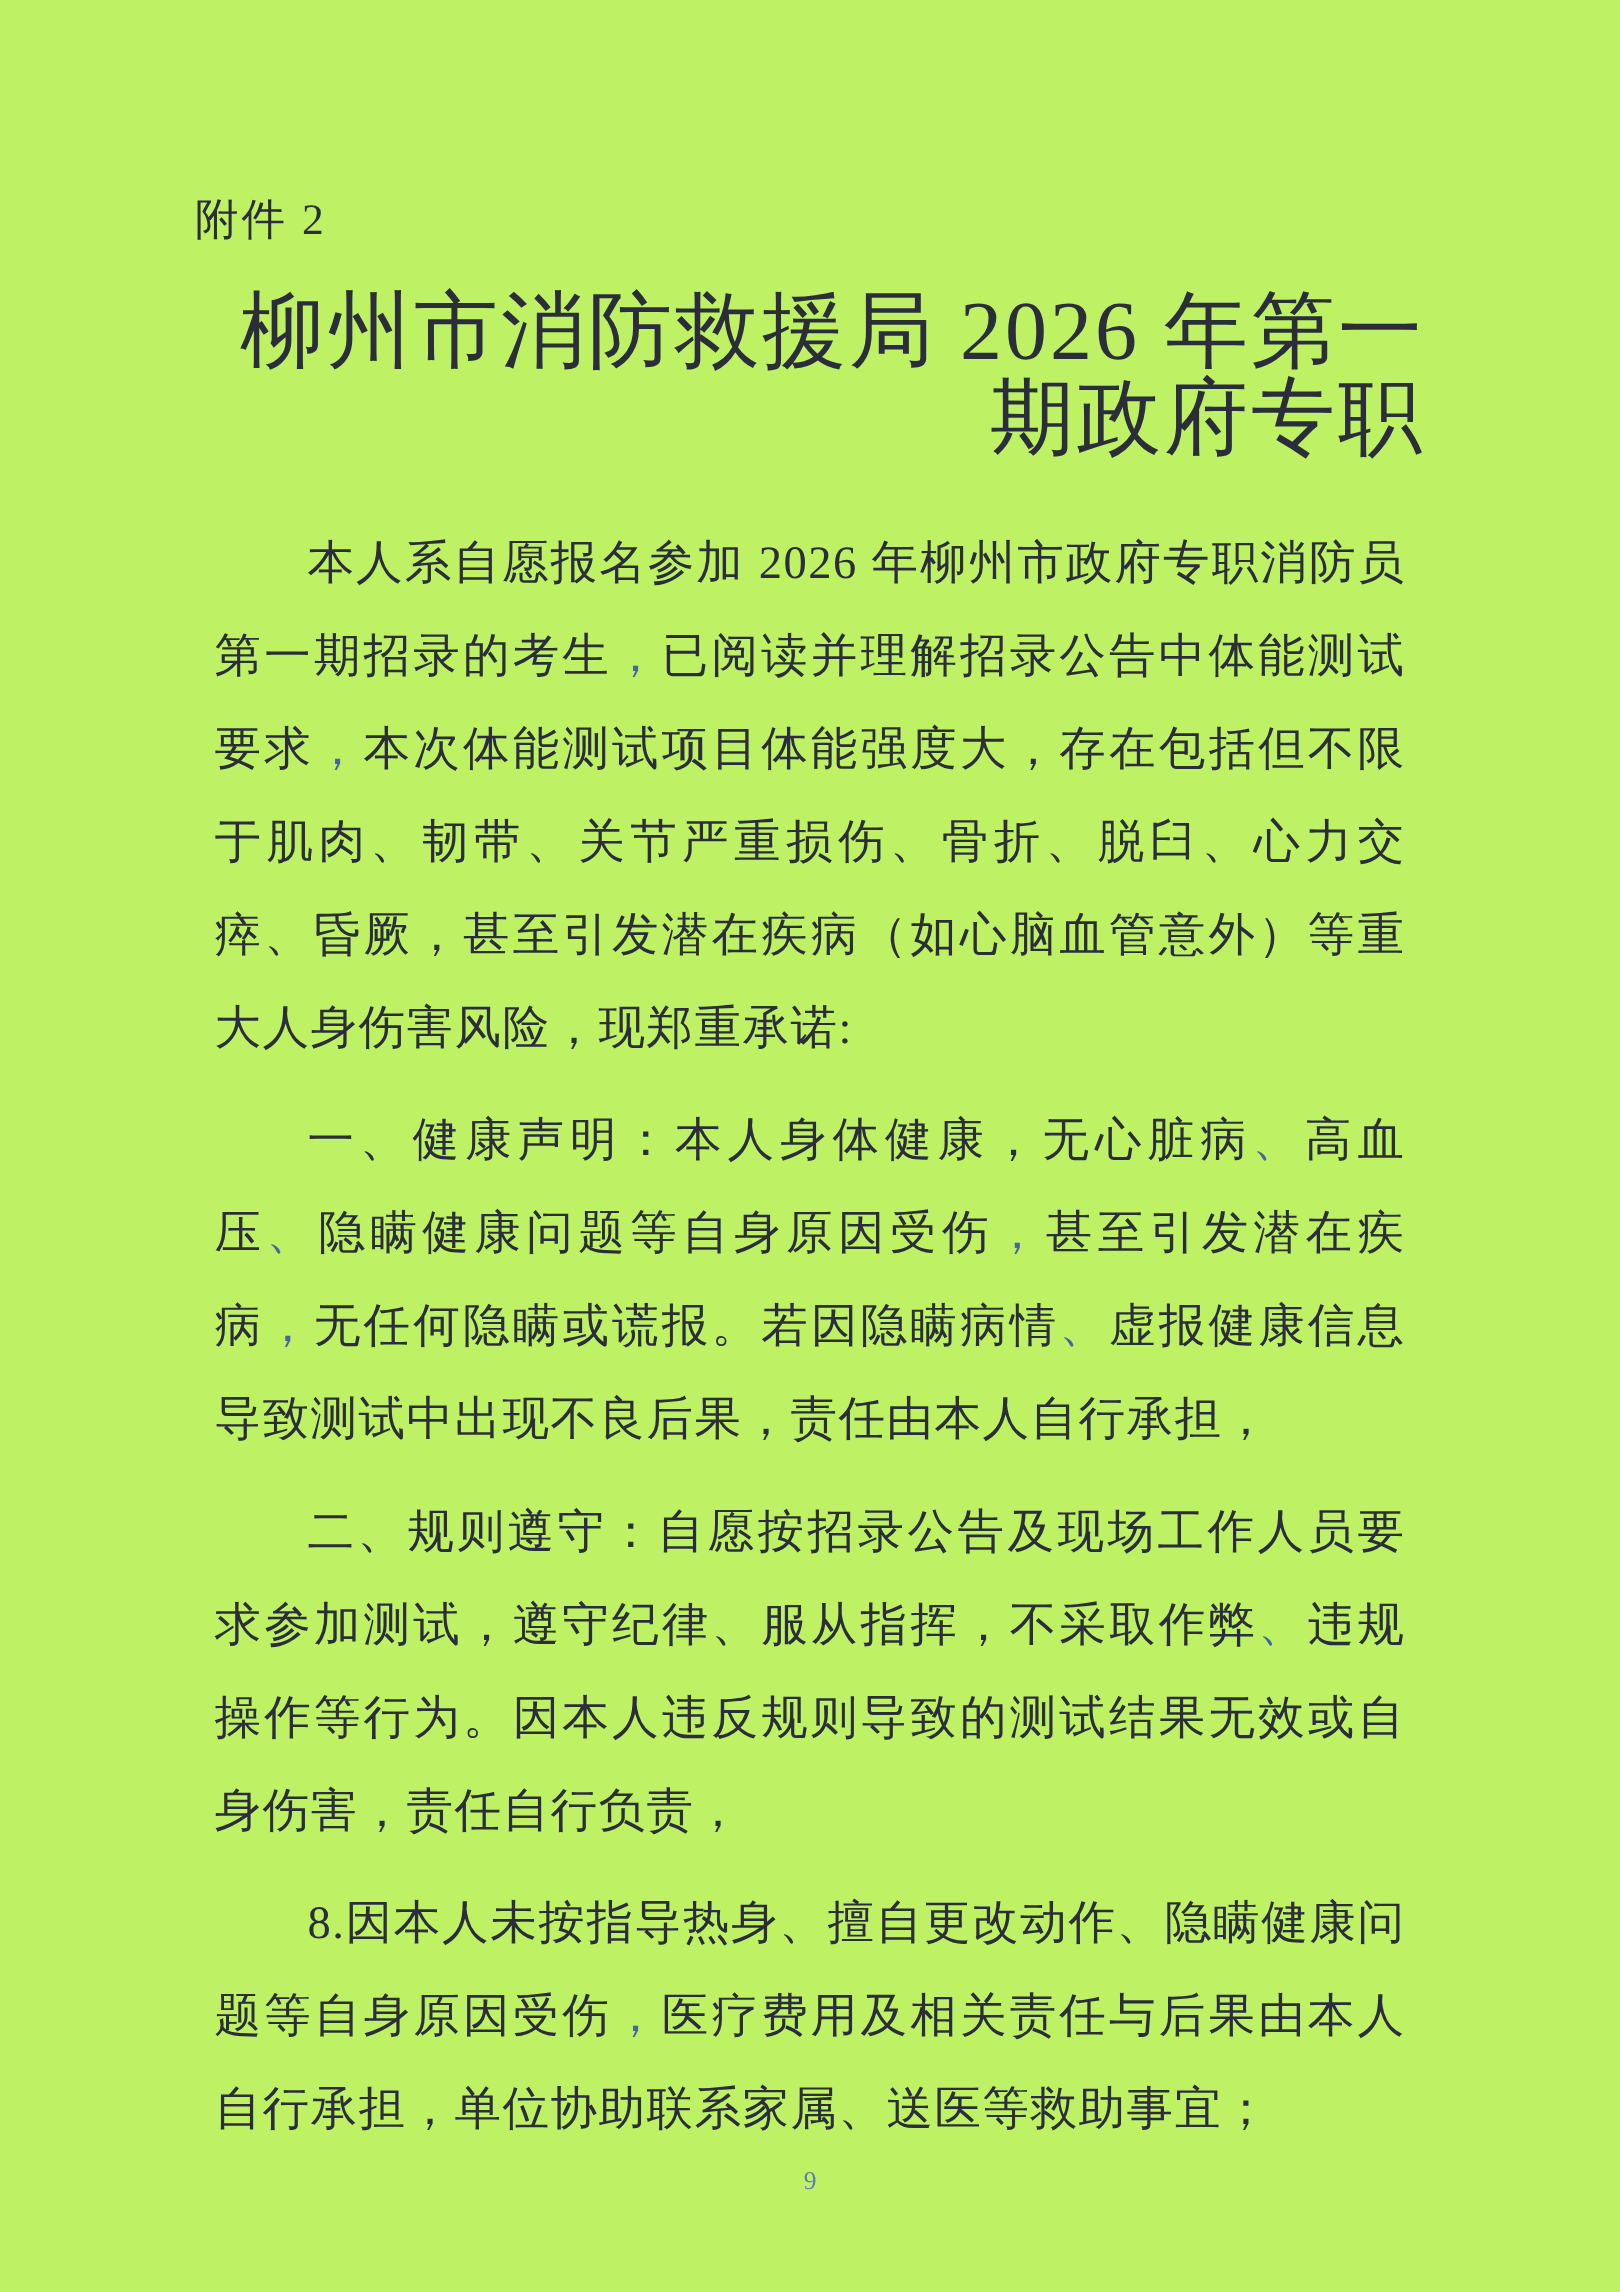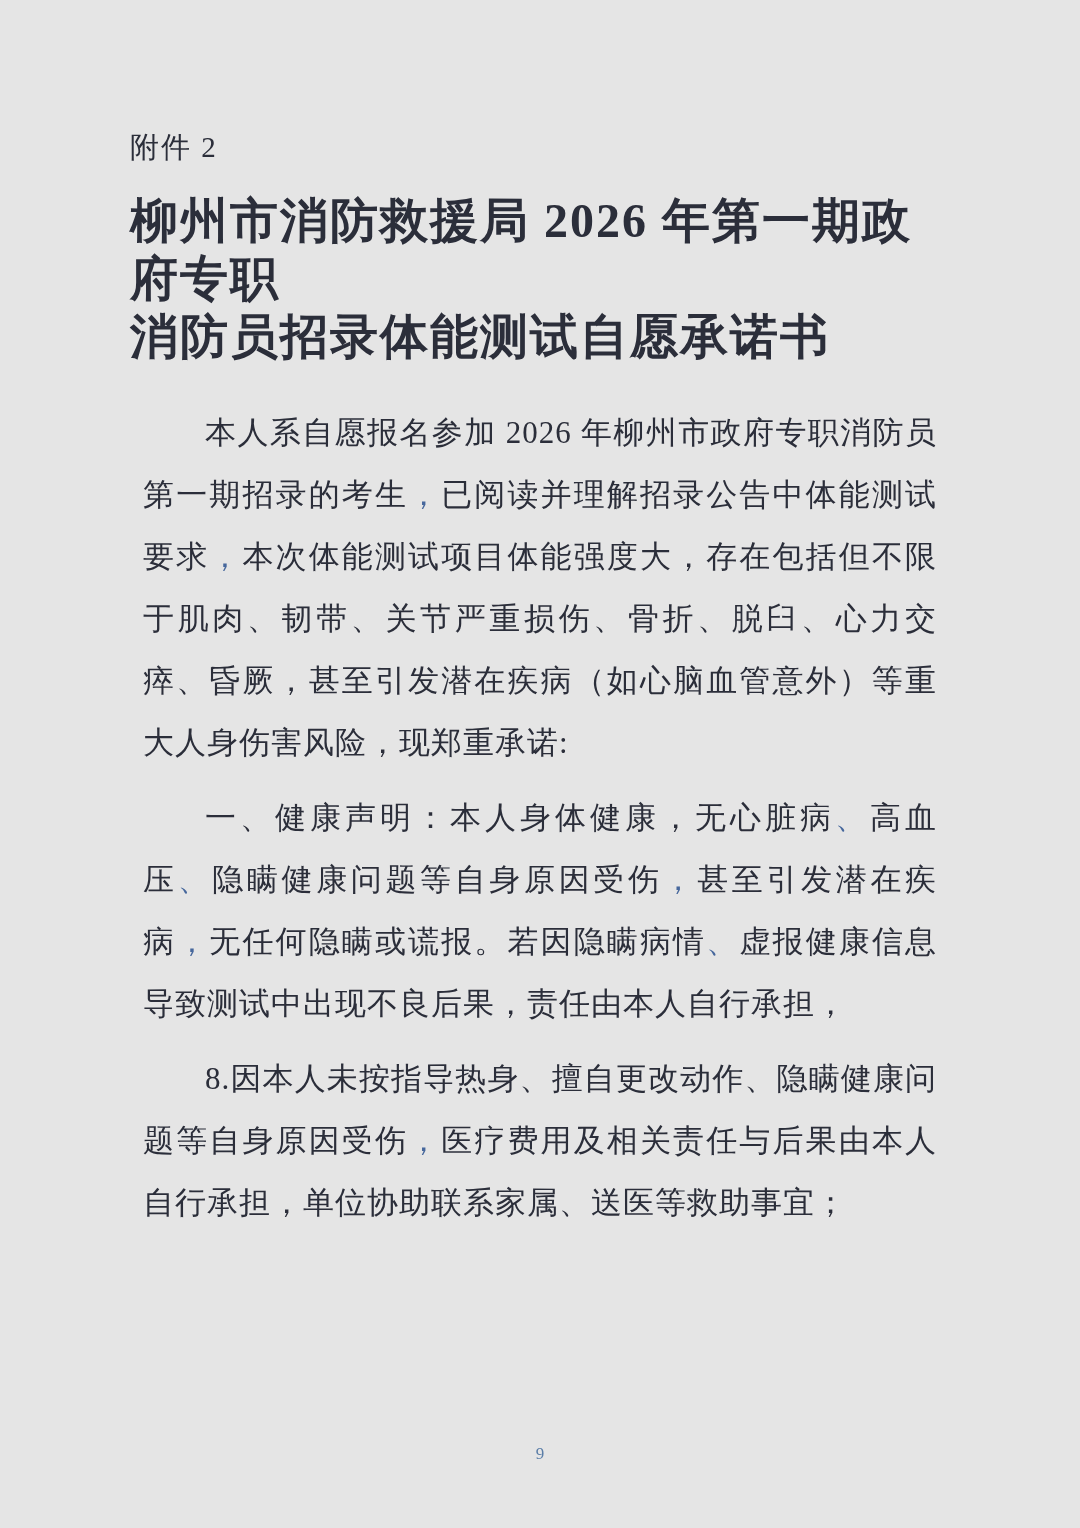--- a/index.html
+++ b/index.html
@@ -4,38 +4,38 @@
 <style>
   html, body {
     margin: 0;
     padding: 0;
     background: #ffffff;
   }
   .page {
     position: relative;
     width: 1080px;
     height: 1528px;
-    background: #e5e5e5;
+    background: #bef264;
     box-sizing: border-box;
     padding: 130px 130px 0 130px;
     font-family: "Liberation Serif", "DejaVu Serif", serif;
     color: var(--text, #2b2e3a);
     overflow: hidden;
   }
   .attachment {
     font-size: 29px;
     line-height: 34px;
     letter-spacing: 2px;
   }
   .title {
     margin: 28px 0 0 0;
-    font-size: 48px;
+    font-size: 56px;
     line-height: 58px;
-    font-weight: bold;
-    text-align: left;
+    font-weight: normal;
+    text-align: right;
     letter-spacing: 2px;
   }
   .body-text {
     margin-top: 36px;
     font-size: 31px;
     line-height: 62px;
     text-align: justify;
     letter-spacing: 1px;
   }
   .body-text p {
@@ -56,24 +56,24 @@
 </style>
 </head>
 <body>
 
 <div class="page">
 
   <div class="attachment">附件 2</div>
 
   <h1 class="title">
     <span>柳州市消防救援局 2026 年第一期政府专职</span><br>
-    <span>消防员招录体能测试自愿承诺书</span>
   </h1>
 
   <div class="body-text" id="body-paragraphs">
       <p><span>本人系自愿报名参加 2026 年柳州市政府专职消防员第一期招录的考生</span><span class="blue">，</span><span>已阅读并理解招录公告中体能测试要求</span><span class="blue">，</span><span>本次体能测试项目体能强度大，存在包括但不限于肌肉、韧带、关节严重损伤、骨折、脱臼、心力交瘁、昏厥，甚至引发潜在疾病（如心脑血管意外）等重大人身伤害风险，现郑重承诺:</span></p>
       <p><span>一、健康声明：本人身体健康，无心脏病</span><span class="blue">、</span><span>高血压</span><span class="blue">、</span><span>隐瞒健康问题等自身原因受伤</span><span class="blue">，</span><span>甚至引发潜在疾病</span><span class="blue">，</span><span>无任何隐瞒或谎报。若因隐瞒病情</span><span class="blue">、</span><span>虚报健康信息导致测试中出现不良后果，责任由本人自行承担，</span></p>
+      <p><span>二、规则遵守：自愿按招录公告及现场工作人员要求参加测试，遵守纪律、服从指挥，不采取作弊</span><span class="blue">、</span><span>违规操作等行为。因本人违反规则导致的测试结果无效或自身伤害，责任自行负责，</span></p>
       <p><span>8.因本人未按指导热身、擅自更改动作、隐瞒健康问题等自身原因受伤</span><span class="blue">，</span><span>医疗费用及相关责任与后果由本人自行承担，单位协助联系家属、送医等救助事宜；</span></p>
     </div>
 
   <div class="pagenum">9</div>
 
 </div>
 
 </body></html>

